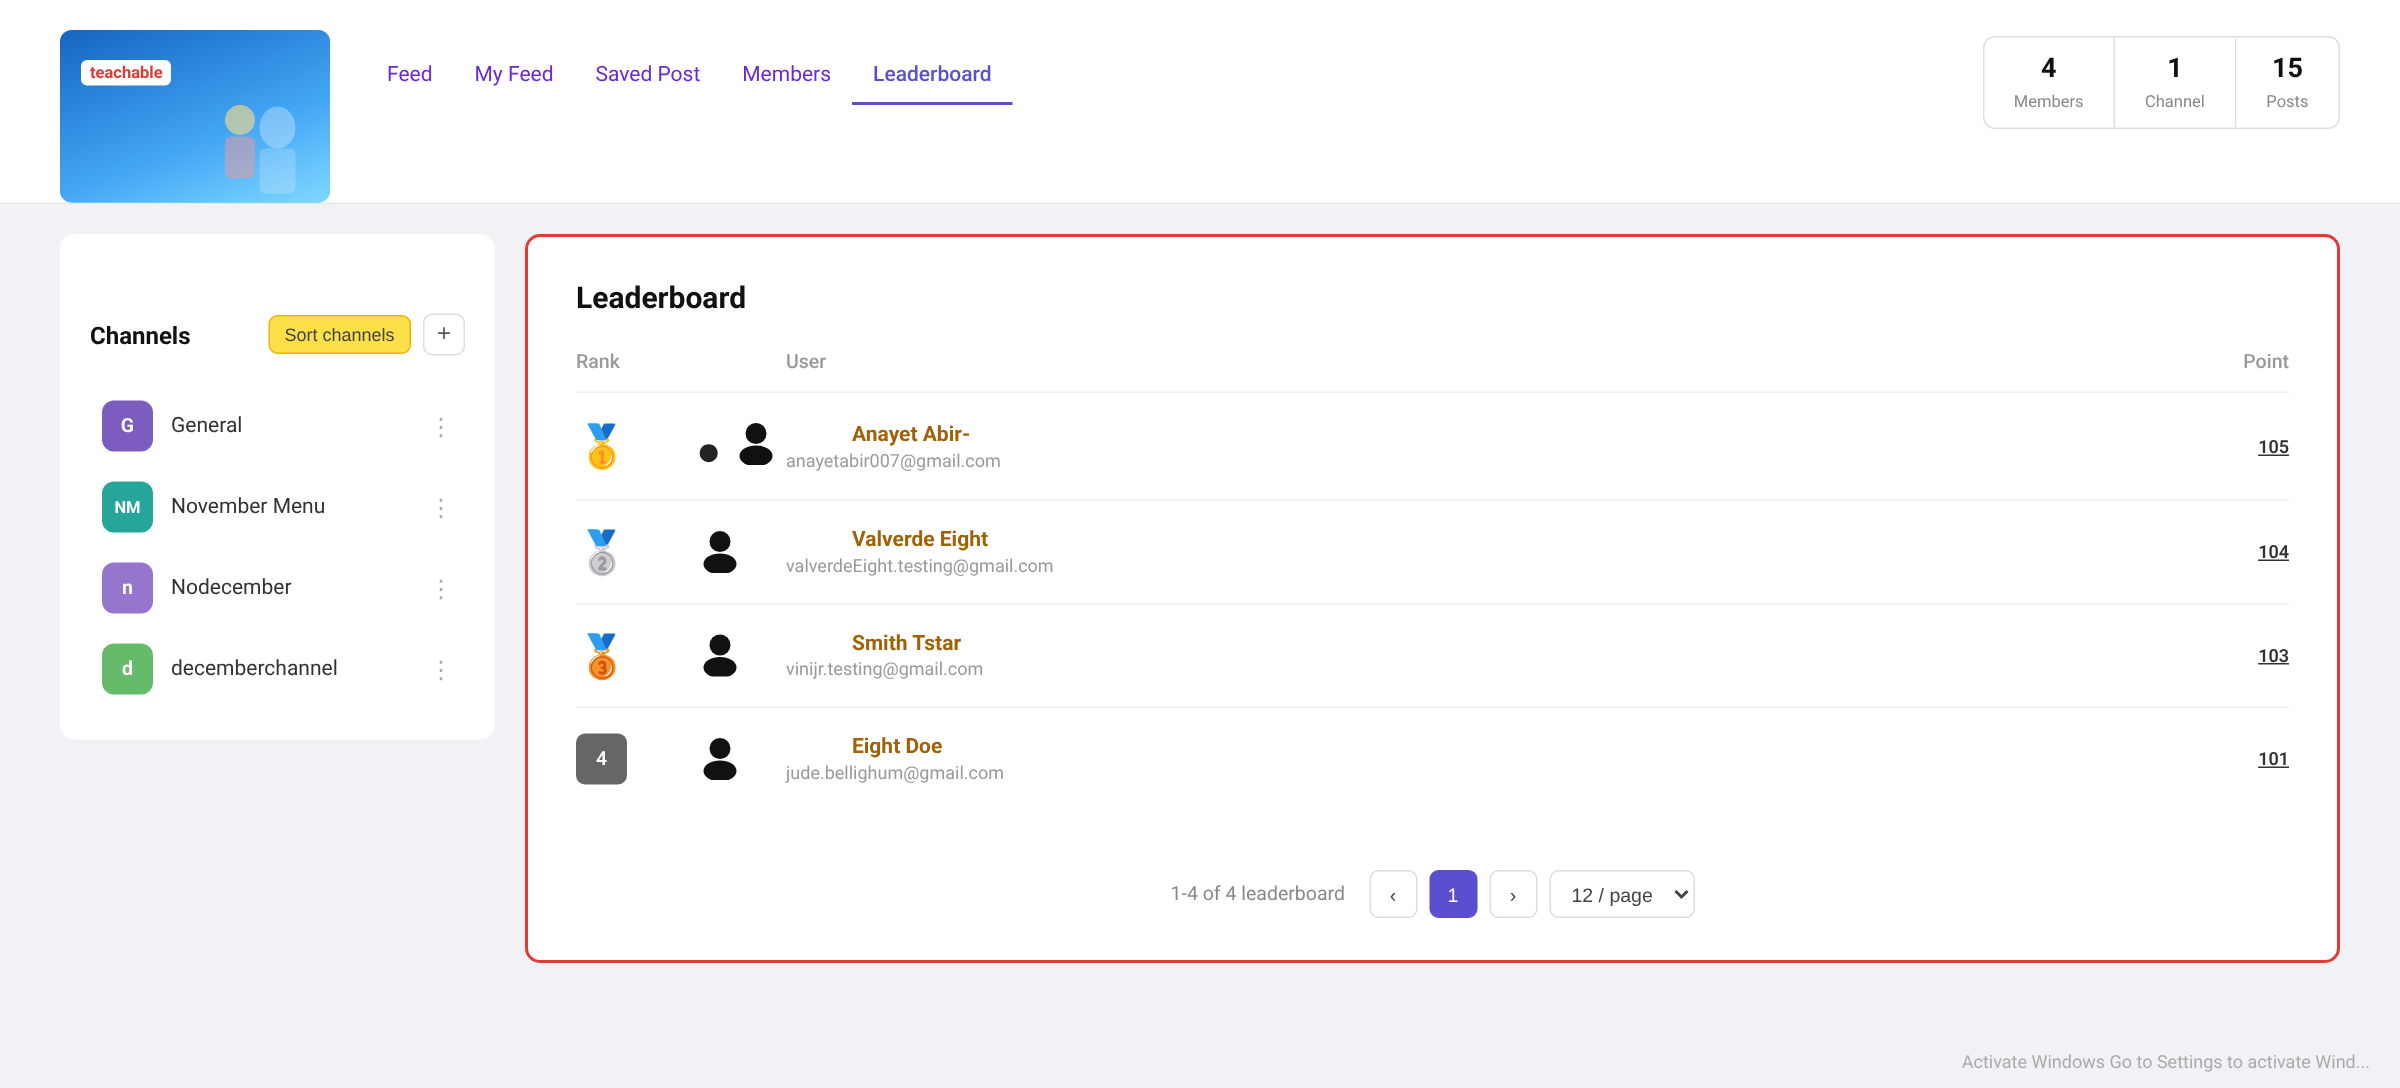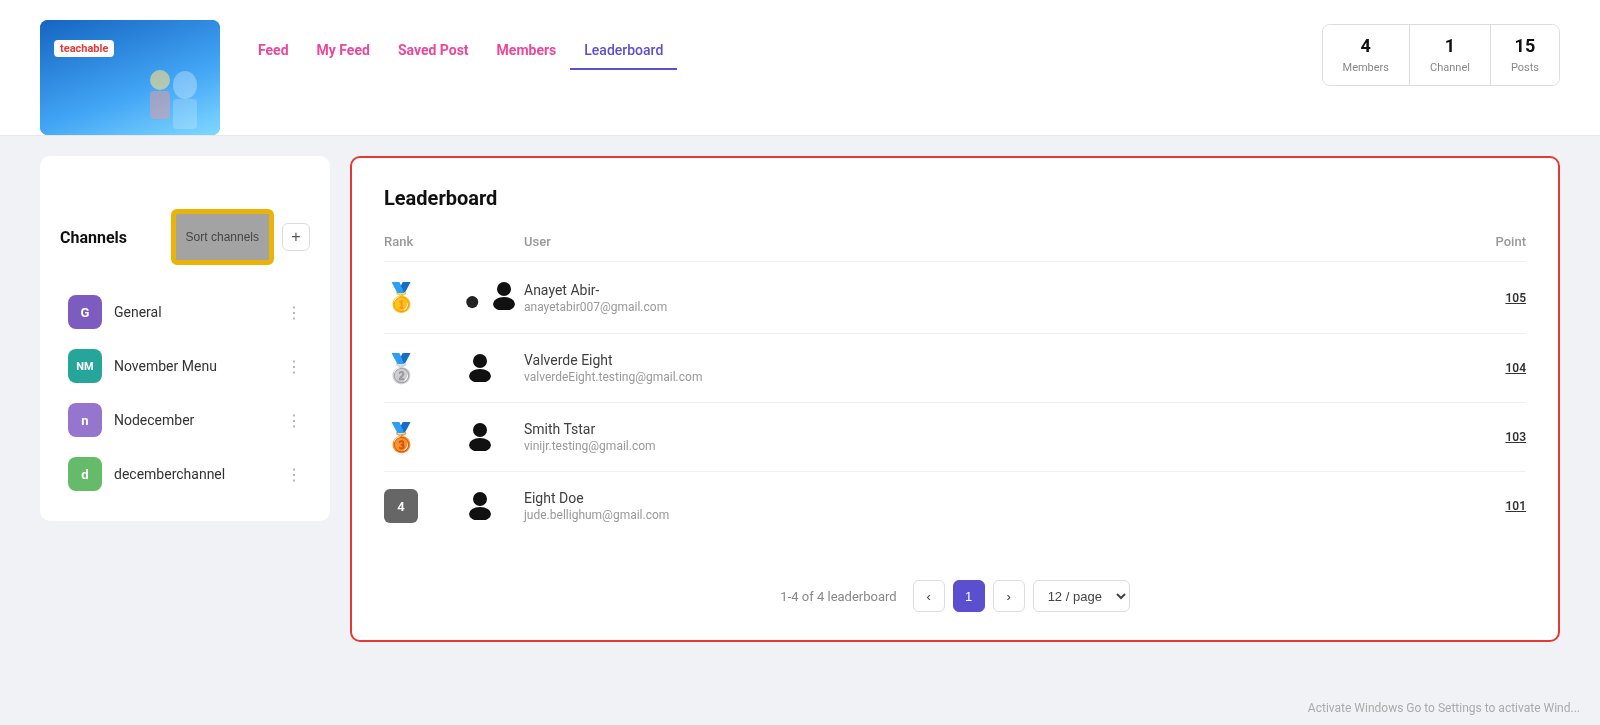--- a/index.html
+++ b/index.html
@@ -107,25 +107,24 @@
 
     .nav-tabs {
       display: flex;
       gap: 0;
       margin-top: 4px;
     }
 
     .nav-tab {
       padding: 10px 14px;
       font-size: 14px;
-      color: #ec4899;
+      color: #6d28d9;
       cursor: pointer;
       border-bottom: 2px solid transparent;
       text-decoration: none;
-      font-weight: bold;
     }
 
     .nav-tab.active {
       color: #5b4fcf;
       border-bottom: 2px solid #5b4fcf;
       font-weight: 500;
     }
 
     .main-content {
       display: flex;
@@ -156,24 +155,24 @@
       color: #111;
     }
 
     .sidebar-actions {
       display: flex;
       gap: 8px;
       align-items: center;
     }
 
     .sort-btn {
-      border: 5px solid #eab308;
-      background: #a3a3a3;
+      border: 1px solid #eab308;
+      background: #fde047;
       border-radius: 6px;
-      padding: 16px 10px;
+      padding: 5px 10px;
       font-size: 12px;
       cursor: pointer;
       color: #444;
     }
 
     .add-btn {
       width: 28px;
       height: 28px;
       border: 1px solid #ddd;
       background: #fff;
@@ -293,22 +292,23 @@
       width: 60px;
     }
 
     .user-avatar {
       font-size: 28px;
       color: #222;
     }
 
     .user-name {
       font-size: 14px;
-      font-weight: 400;
-      color: #404040;
+      font-weight: 700;
+      color: #a16207;
+      margin-left: 44px;
     }
 
     .user-email {
       font-size: 12px;
       color: #999;
       margin-top: 2px;
     }
 
     .point-cell {
       text-align: right;

